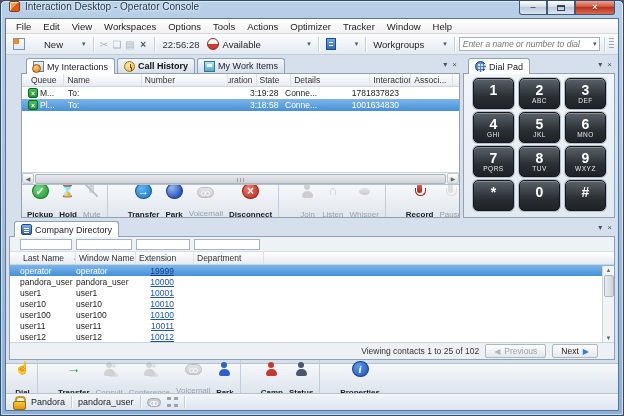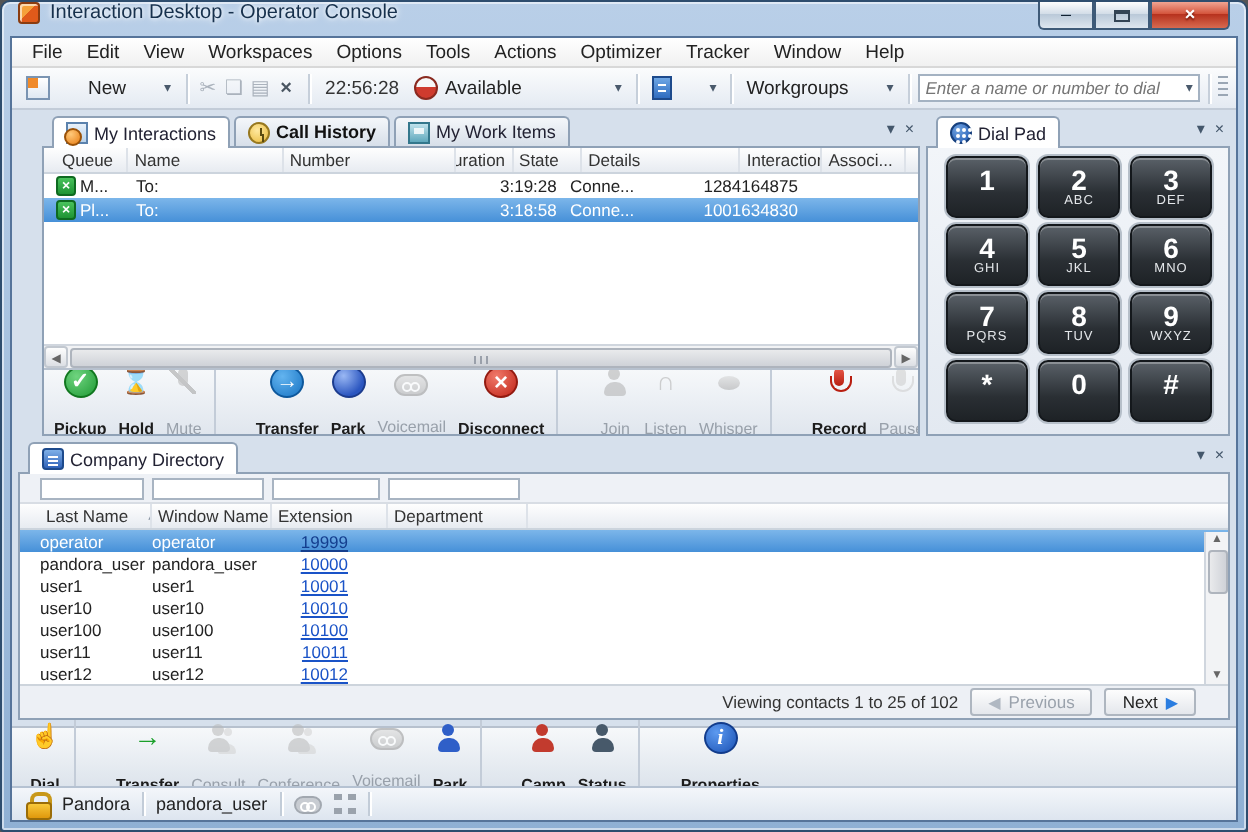--- a/index.html
+++ b/index.html
@@ -314,21 +314,21 @@
             </div>
             <div class="irow i0">
                 <div class="cell c-queue">
                   <span class="call-state-icon">×</span>
                   <span>M...</span>
                 </div>
                 <div class="cell c-name">To:</div>
                 <div class="cell c-number"></div>
                 <div class="cell c-dur">3:19:28</div>
                 <div class="cell c-state">Conne...</div>
-                <div class="cell c-id">1284164875</div>
+                <div class="cell c-id">1781837823</div>
               </div>
               <div class="irow selected i1">
                 <div class="cell c-queue">
                   <span class="call-state-icon">×</span>
                   <span>Pl...</span>
                 </div>
                 <div class="cell c-name">To:</div>
                 <div class="cell c-number"></div>
                 <div class="cell c-dur">3:18:58</div>
                 <div class="cell c-state">Conne...</div>

